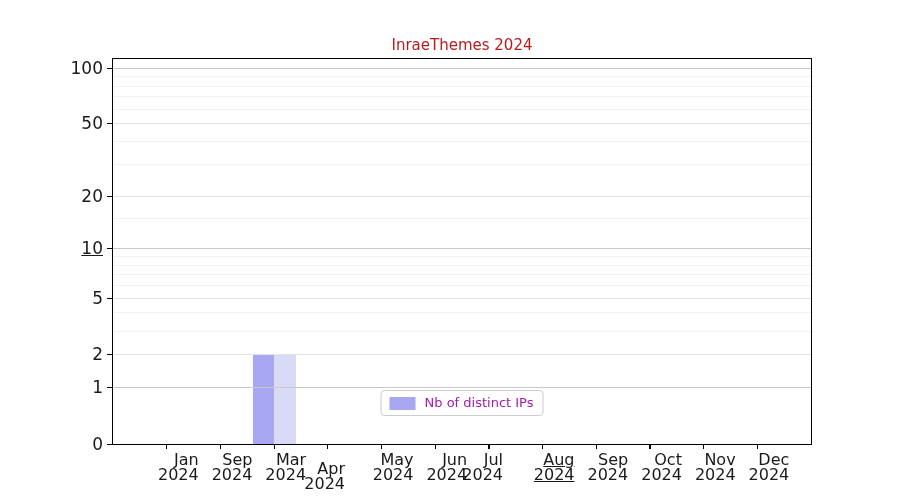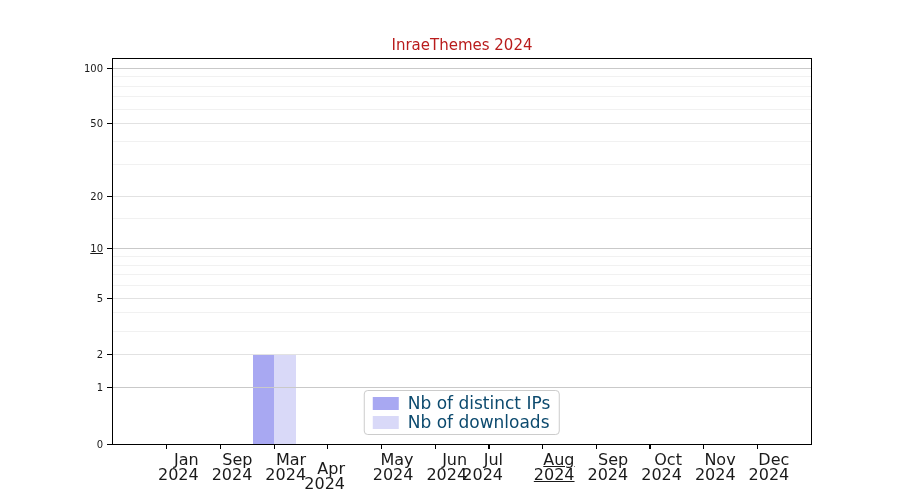--- a/index.html
+++ b/index.html
@@ -55,21 +55,21 @@
     bottom: 0;
   }
   .tick {
     position: absolute;
     background: #000000;
   }
   .y-tick-label {
     position: absolute;
     width: 50px;
     text-align: right;
-    font-size: 10px;
+    font-size: 17px;
     line-height: 15px;
   }
   .x-tick-label {
     position: absolute;
     width: 64px;
     text-align: right;
     font-size: 16px;
     line-height: 15px;
     white-space: pre-line;
   }
@@ -93,23 +93,23 @@
     white-space: nowrap;
   }
   .legend-swatch {
     display: inline-block;
     width: 26px;
     height: 13px;
     margin-right: 9px;
     flex: 0 0 auto;
   }
   .legend-label {
-    font-size: 17px;
+    font-size: 13px;
     line-height: 16px;
-    color: #0c4a6e;
+    color: #a21caf;
   }
 </style>
 </head>
 <body>
 
 <div class="figure">
   <div class="chart-title">InraeThemes 2024</div>
 
   <div class="plot-area">
     <div class="bars-layer" id="bars-layer">
@@ -196,18 +196,14 @@
       <div class="tick" style="left: 756.808px; top: 444px; width: 1.2px; height: 5px;"></div>
       <div class="x-tick-label" style="left: 725.308px; top: 452px;">Dec
 2024</div>
     </div>
 
   <div class="legend" id="legend">
       <div class="legend-row">
         <div class="legend-swatch" style="background: rgb(168, 168, 242);"></div>
         <div class="legend-label">Nb of distinct IPs</div>
       </div>
-      <div class="legend-row">
-        <div class="legend-swatch" style="background: rgb(217, 217, 248);"></div>
-        <div class="legend-label">Nb of downloads</div>
-      </div>
     </div>
 </div>
 
 </body></html>

